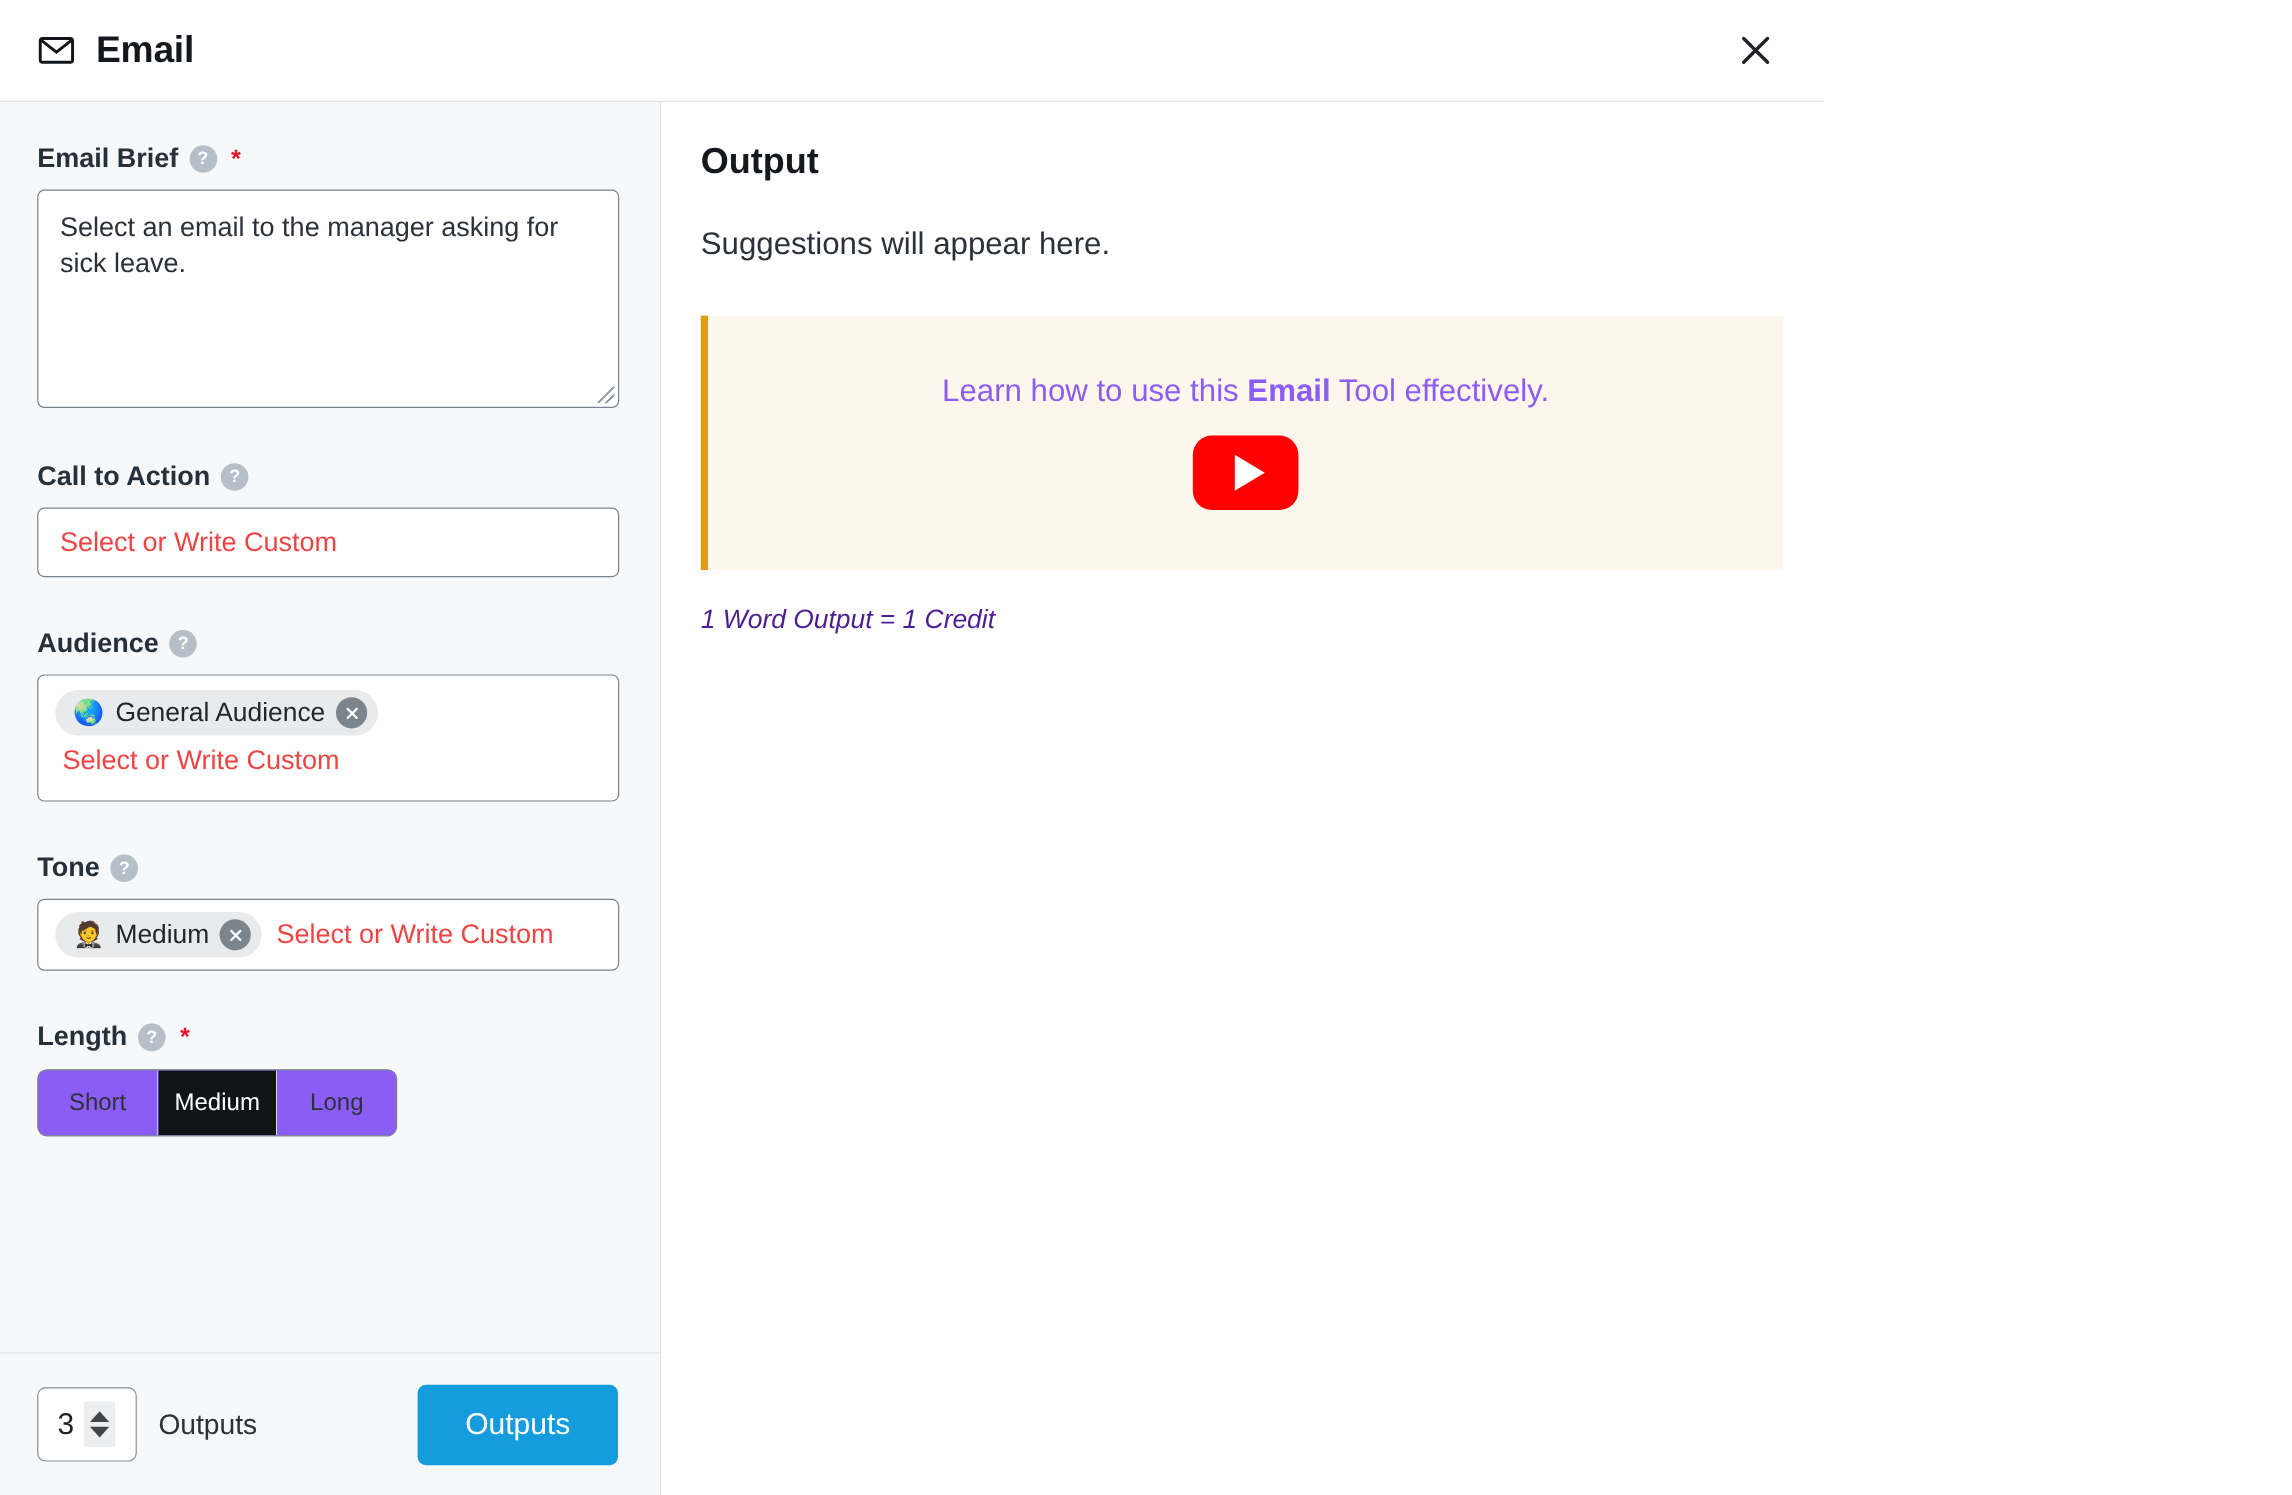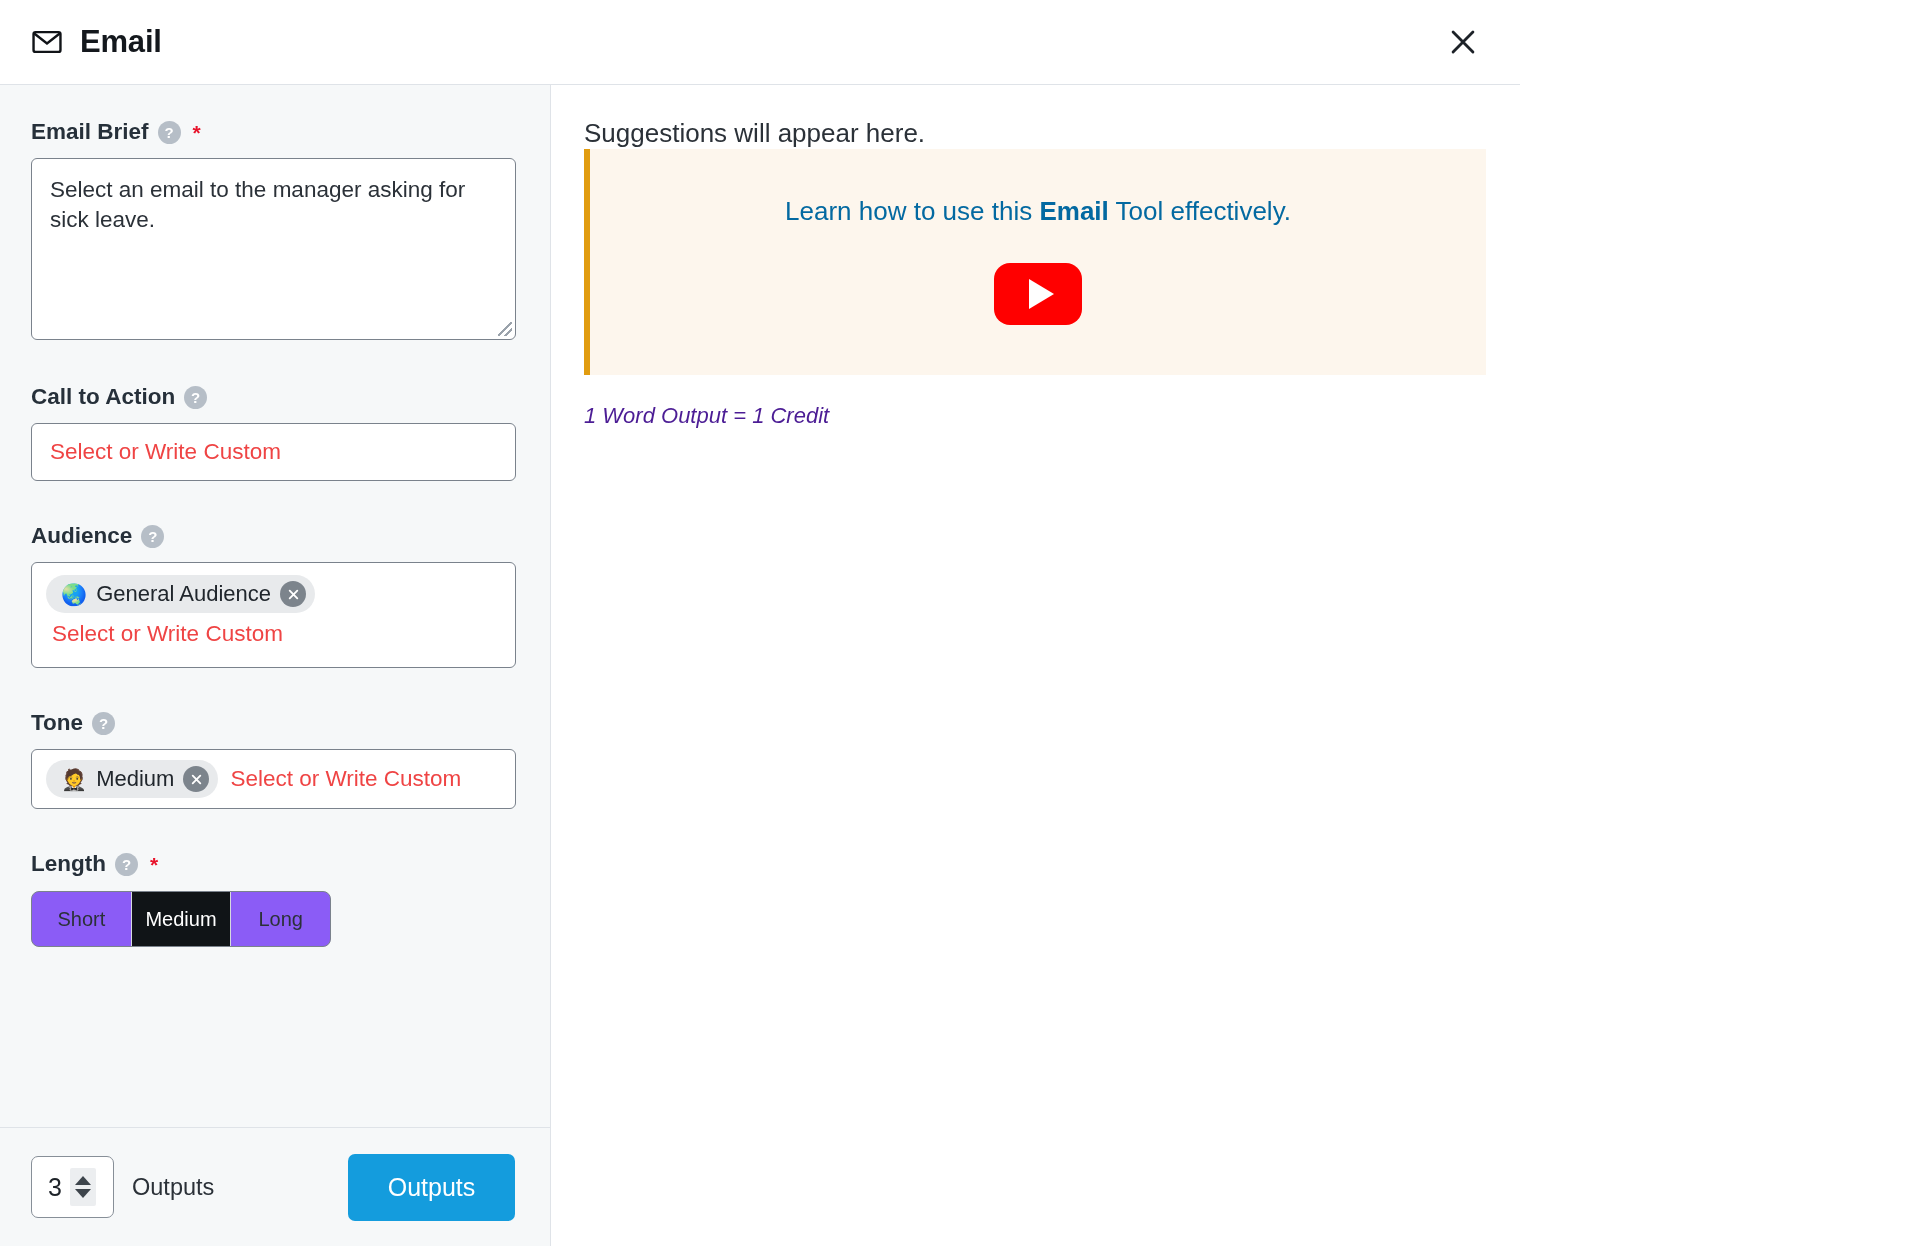--- a/index.html
+++ b/index.html
@@ -204,30 +204,31 @@
     flex: 1; background: #ffffff;
     padding: 33px 34px 0 33px;
     overflow: hidden;
   }
   .output-title {
     font-size: 30px; font-weight: bold; color: #14181d;
     margin-bottom: 36px;
   }
   .output-sub {
     font-size: 26px; color: #2b3138;
+    margin-bottom: 44px;
   }
   .promo {
     background: #fdf6ed;
     border-left: 6px solid #e19c10;
     padding: 47px 0 50px 0;
     text-align: center;
   }
   .promo-text {
-    font-size: 26px; color: #0369a1;
-    margin-bottom: 36px;
+    font-size: 26px; color: #8b5cf6;
+    margin-bottom: 22px;
   }
   .promo-text b { font-weight: bold; }
   .yt-btn {
     display: inline-flex; align-items: center; justify-content: center;
     width: 88px; height: 62px;
     background: #ff0000; border-radius: 16px;
     cursor: pointer;
   }
   .yt-tri {
     width: 0; height: 0;
@@ -360,20 +361,21 @@
             <span class="spin-down"></span>
           </span>
         </div>
         <span class="outputs-label">Outputs</span>
         <span class="footer-spacer"></span>
         <button class="generate-btn">Outputs</button>
       </div>
     </div>
 
     <div class="right-pane">
+      <div class="output-title">Output</div>
       <div class="output-sub">Suggestions will appear here.</div>
 
       <div class="promo">
         <div class="promo-text">
           <span>Learn how to use this </span><b>Email</b><span> Tool effectively.</span>
         </div>
         <div class="yt-btn">
           <span class="yt-tri"></span>
         </div>
       </div>

